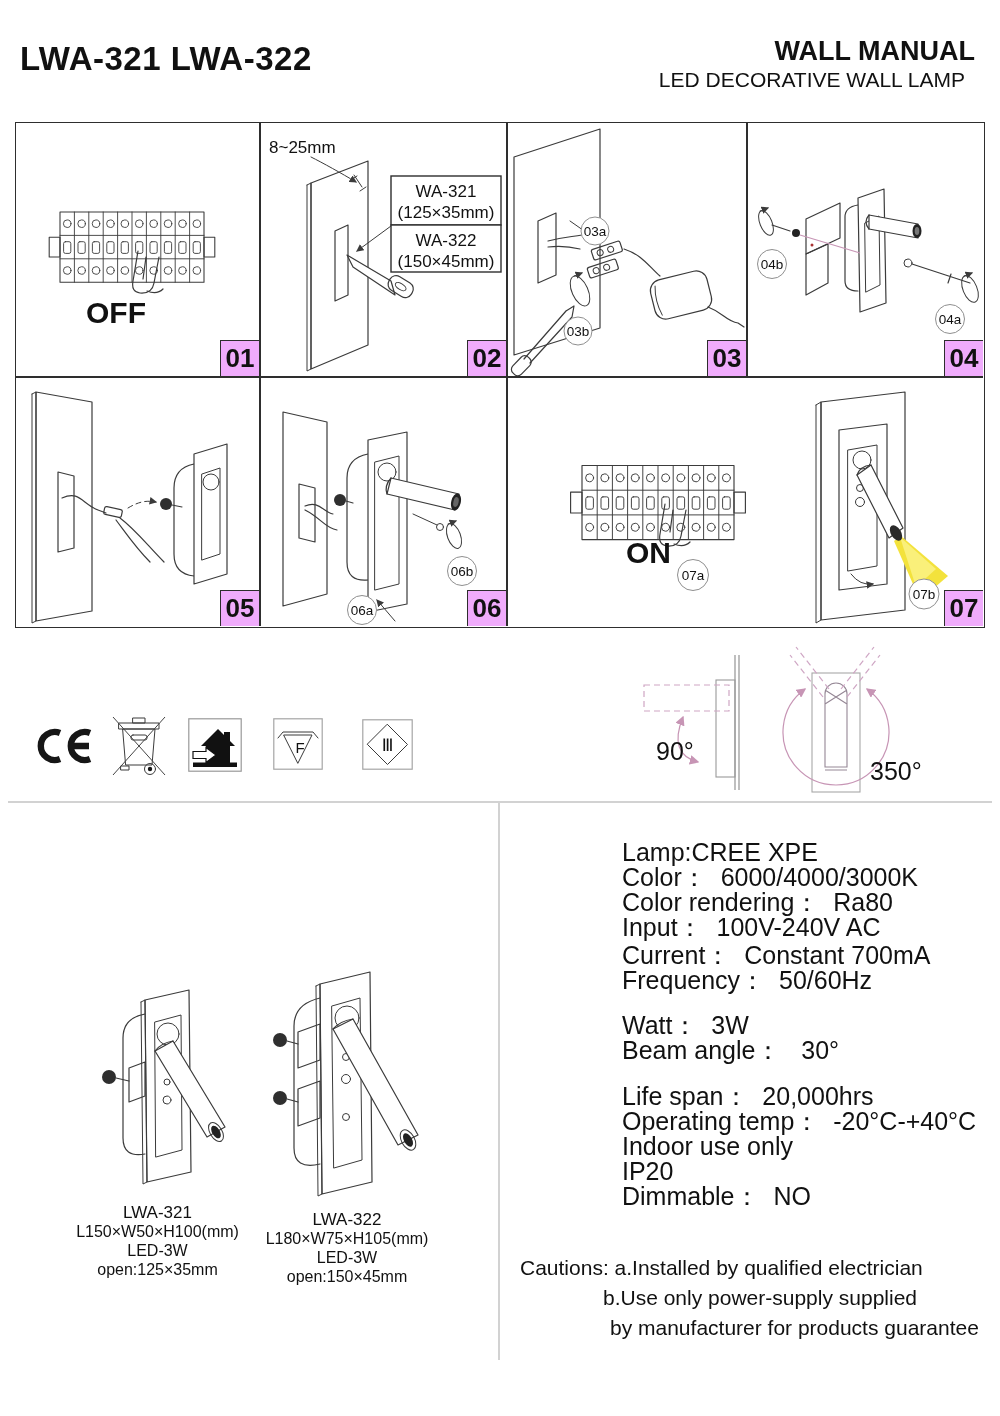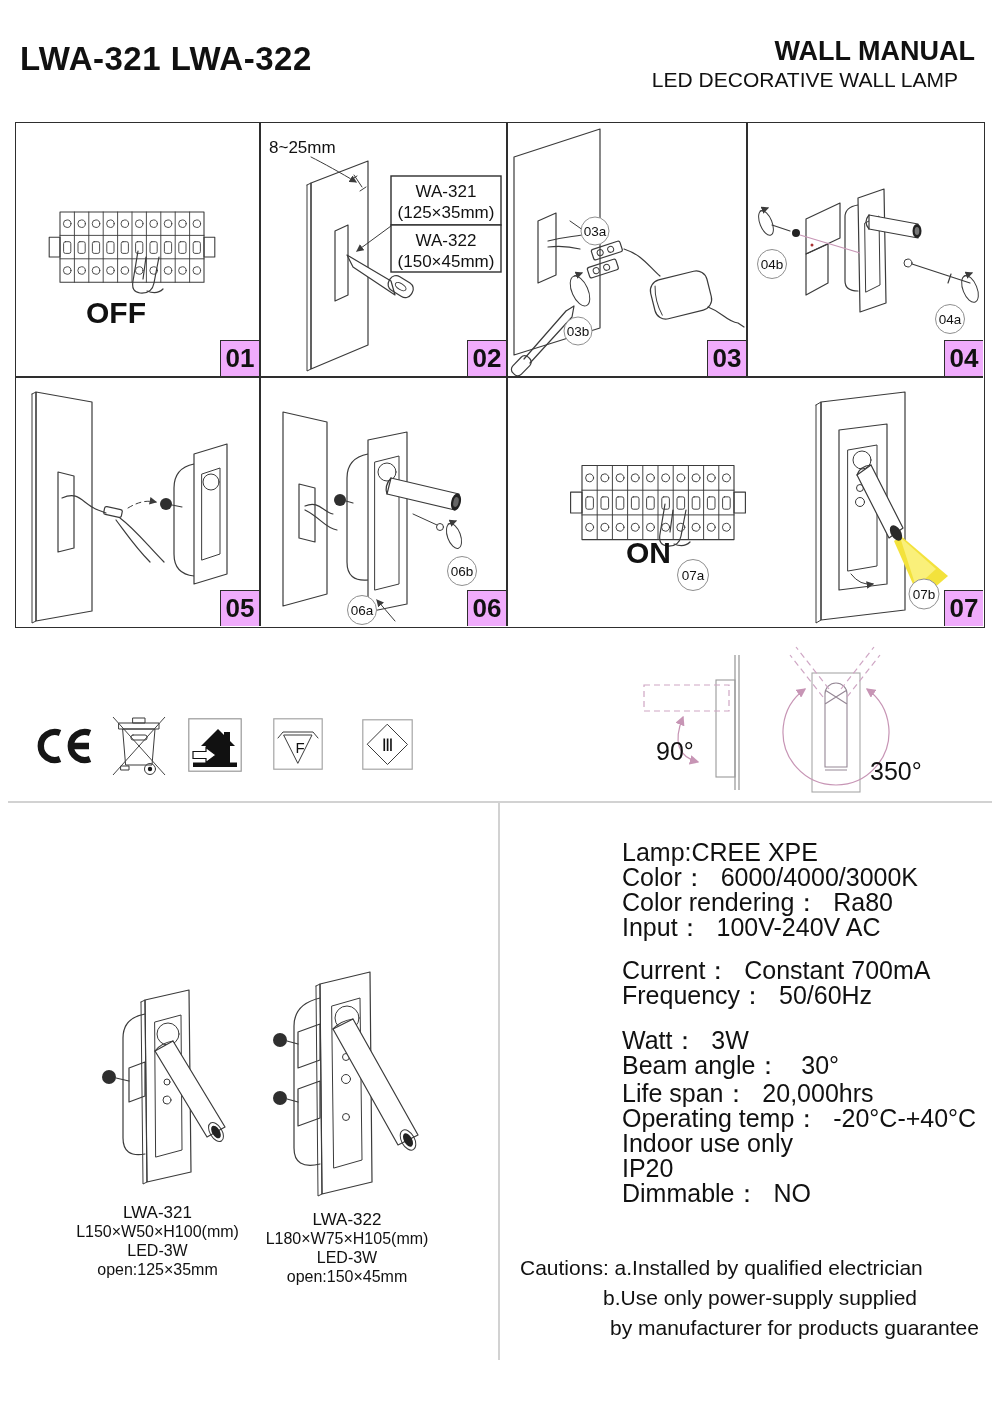--- a/index.html
+++ b/index.html
@@ -11,21 +11,21 @@
   .pk{fill:none;stroke:#c795b5;stroke-width:1.2}
   .pkd{fill:none;stroke:#cfa6c4;stroke-width:1.2;stroke-dasharray:6 4}
   .co{fill:#fff;stroke:#8f8f8f;stroke-width:1}
   text{font-family:"Liberation Sans",sans-serif;fill:#111}
   .cot{font-size:13.5px}
   .grid{position:absolute;left:15px;top:122px;width:970px;height:506px;border:1.6px solid #2e2e2e;box-sizing:border-box}
   .gl{position:absolute;background:#2e2e2e}
   .badge{position:absolute;width:39px;height:36px;border-left:1.6px solid #2e2e2e;border-top:1.6px solid #2e2e2e;background:#f0abfc;display:flex;align-items:center;justify-content:center;font-weight:bold;font-size:26px;box-sizing:border-box}
   .h-title{position:absolute;left:20px;top:40px;font-size:33px;font-weight:bold;letter-spacing:.5px}
   .h-man{position:absolute;right:25px;top:36px;font-size:27px;font-weight:bold;text-align:right}
-  .h-sub{position:absolute;right:42px;top:68px;font-size:21px;text-align:right}
+  .h-sub{position:absolute;right:35px;top:68px;font-size:21px;text-align:right}
   .specs{position:absolute;left:622px;top:840px;font-size:25px;line-height:25px}
   .specs div{white-space:pre}
   .plabel{position:absolute;text-align:center;font-size:16px;line-height:19px}
   .plabel .m{font-size:17px}
   .caut{position:absolute;font-size:21px;white-space:pre}
   .divh{position:absolute;left:8px;top:801px;width:984px;height:2px;background:#d2d2d2}
   .divv{position:absolute;left:498px;top:802px;width:2px;height:558px;background:#d2d2d2}
 </style>
 </head>
 <body>
@@ -374,25 +374,25 @@
 </svg>
 
 <div class="divh"></div>
 <div class="divv"></div>
 
 <div class="specs">
   <div>Lamp:CREE XPE</div>
   <div>Color：  6000/4000/3000K</div>
   <div>Color rendering：  Ra80</div>
   <div>Input：  100V-240V AC</div>
-  <div style="margin-top:18px">Current：  Constant 700mA</div>
+  <div style="margin-top:3px">Current：  Constant 700mA</div>
   <div>Frequency：  50/60Hz</div>
   <div style="margin-top:20px">Watt：  3W</div>
   <div>Beam angle：   30°</div>
-  <div style="margin-top:3px">Life span：  20,000hrs</div>
+  <div style="margin-top:21px">Life span：  20,000hrs</div>
   <div>Operating temp：  -20°C-+40°C</div>
   <div>Indoor use only</div>
   <div>IP20</div>
   <div>Dimmable：  NO</div>
 </div>
 
 <svg class="abs" style="left:85px;top:960px" width="155" height="240">
   <path class="ln" d="M60,54 Q38,58 38,78 L38,178 Q38,198 60,194"></path>
   <polygon class="lnf" points="60,40 104,30 106,212 62,222"></polygon>
   <polyline class="ln thin" points="56,42 60,40 62,222 58,224 56,42"></polyline>

